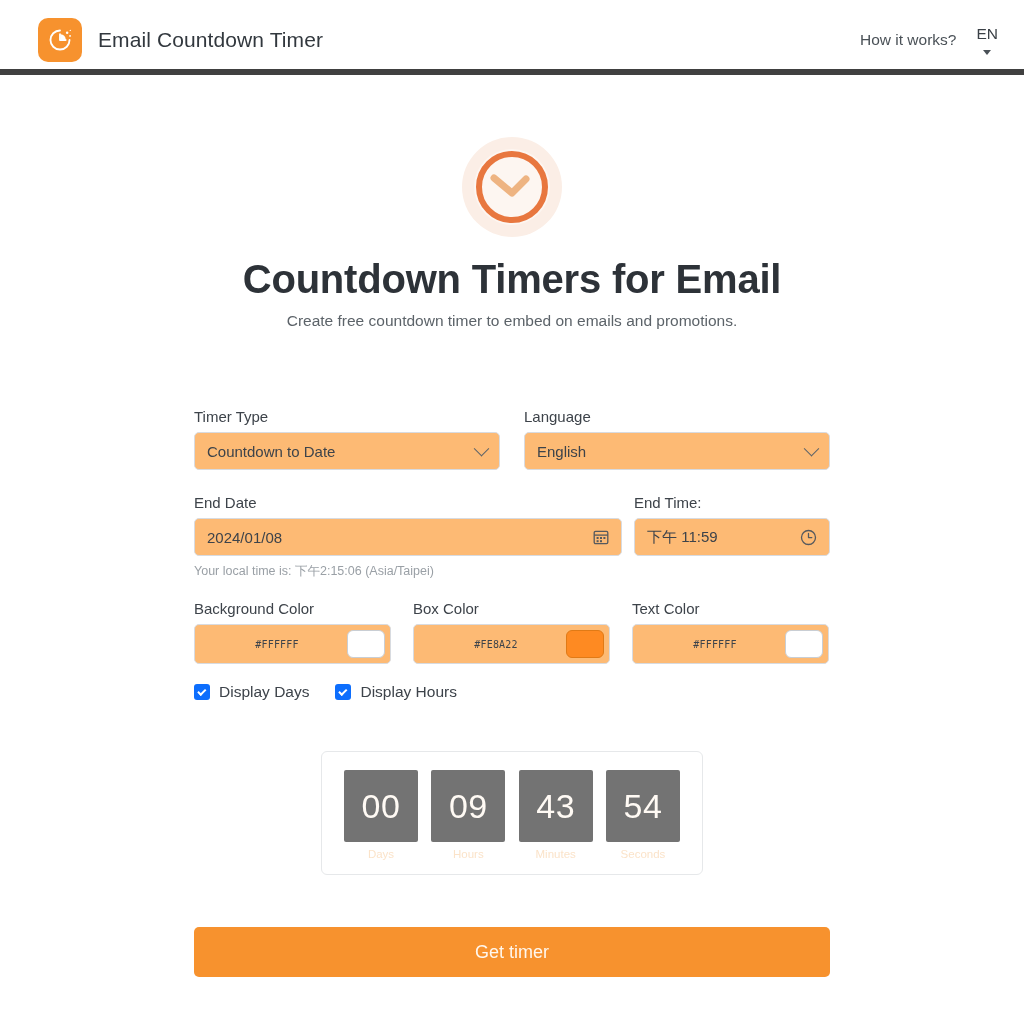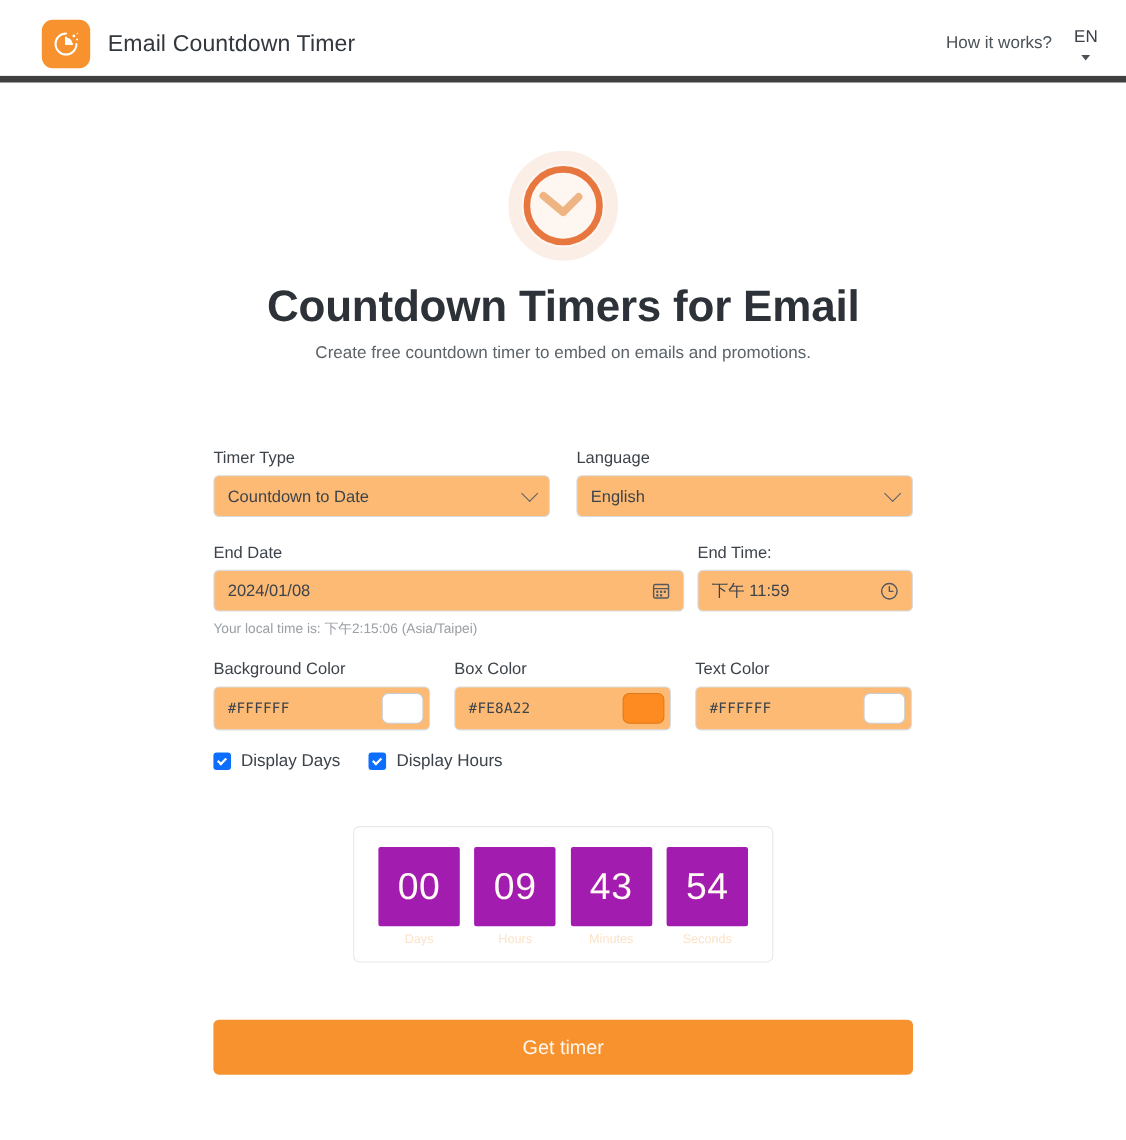--- a/index.html
+++ b/index.html
@@ -158,23 +158,24 @@
   }
   .swatch {
     width: 38px;
     height: 28px;
     border-radius: 6px;
     border: 1px solid #c9ced4;
     flex: 0 0 auto;
   }
   .color-control .value {
     font-family: "DejaVu Sans Mono", monospace;
-    font-size: 13px;
+    font-size: 10px;
     letter-spacing: 0.2px;
     color: #3d434a;
+    text-align: center;
   }
 
   
   .checks {
     margin-top: 19px;
     display: flex;
     align-items: center;
     gap: 26px;
   }
   .chk-item { display: flex; align-items: center; gap: 9px; cursor: pointer; }
@@ -200,21 +201,21 @@
     border: 1px solid #e6e8ea;
     border-radius: 6px;
     background: #ffffff;
     padding: 18px 22px 14px;
     display: flex;
     justify-content: space-between;
   }
   .unit { width: 74px; text-align: center; }
   .unit-box {
     height: 72px;
-    background: #a21caf;
+    background: #737373;
     border-radius: 2px;
     display: flex;
     align-items: center;
     justify-content: center;
   }
   .unit-num {
     font-size: 34px;
     color: #fffaf4;
     letter-spacing: 0.5px;
   }

